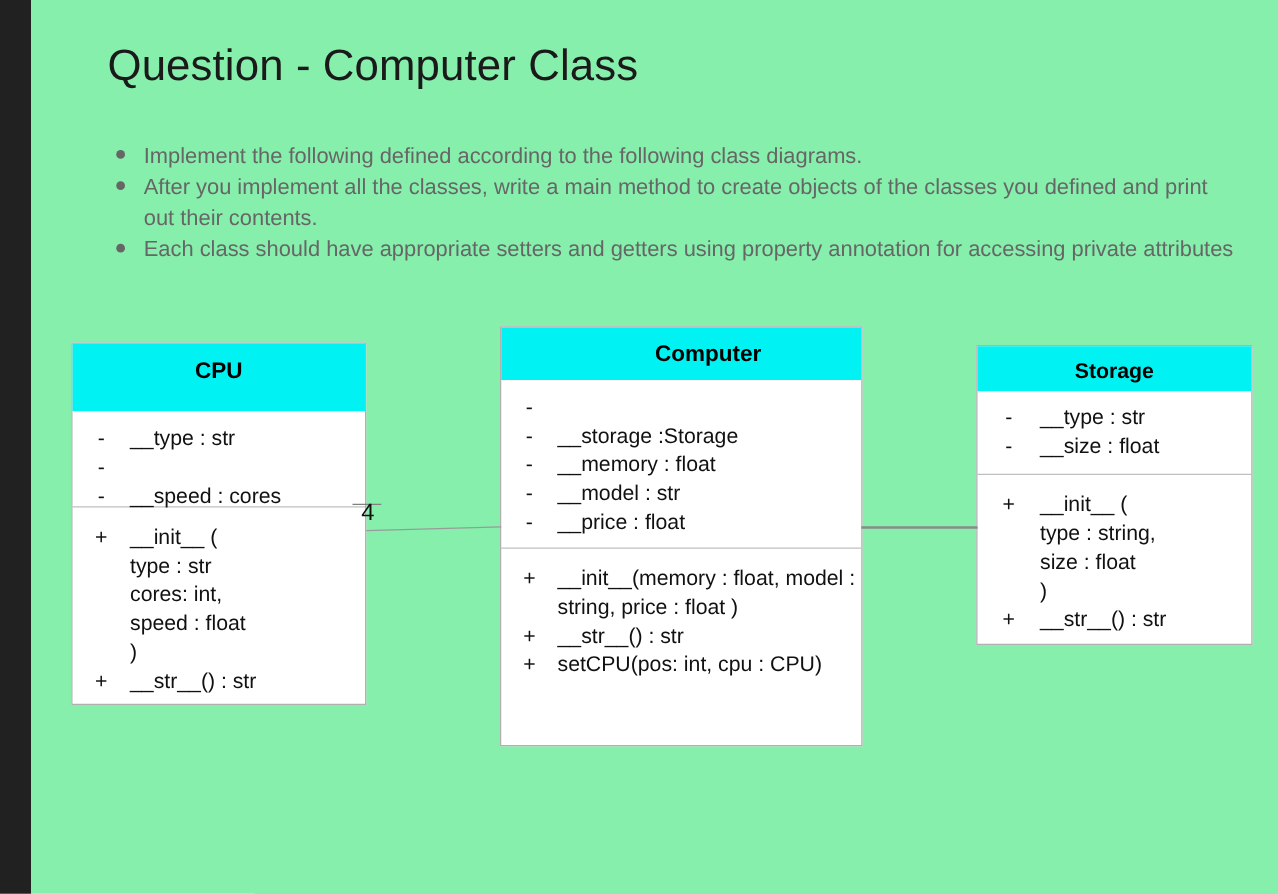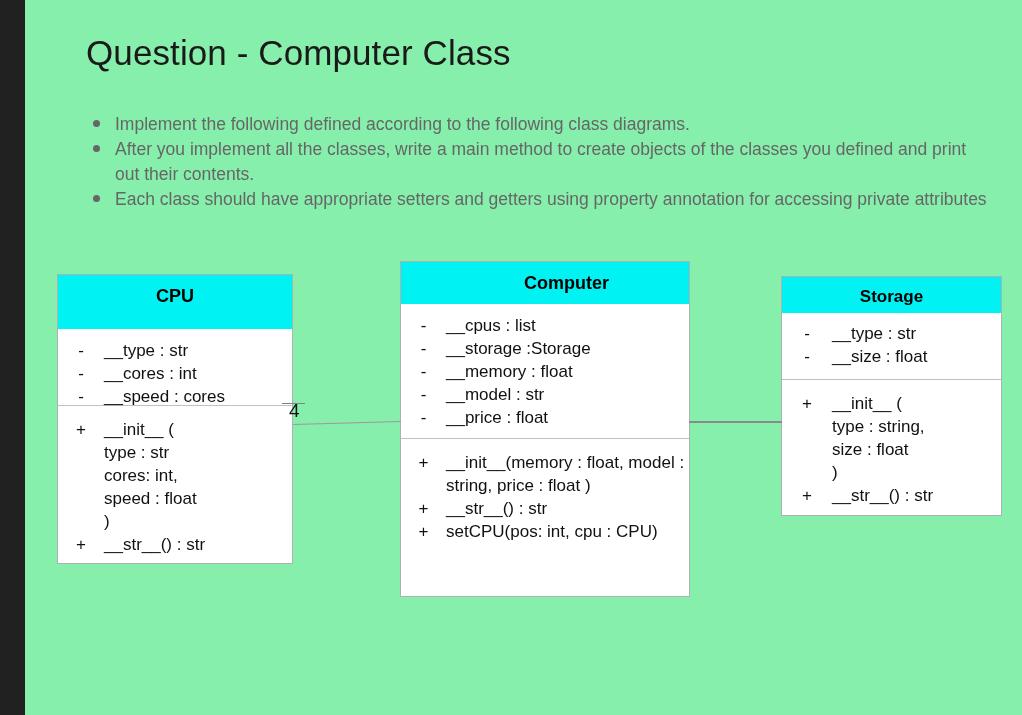--- a/index.html
+++ b/index.html
@@ -218,21 +218,20 @@
   <div class="uml-box" id="box-cpu">
     <div class="uml-header">CPU</div>
 
     <div class="uml-section uml-attrs">
       <div class="uml-row">
         <span class="uml-vis">-</span>
         <span class="uml-text">__type : str</span>
       </div>
       <div class="uml-row">
         <span class="uml-vis">-</span>
-        <span class="uml-text">__cores : int</span>
       </div>
       <div class="uml-row">
         <span class="uml-vis">-</span>
         <span class="uml-text">__speed : cores</span>
       </div>
     </div>
 
     <div class="uml-section uml-ops">
       <div class="uml-row">
         <span class="uml-vis">+</span>
@@ -248,21 +247,20 @@
       </div>
     </div>
   </div>
 
   <div class="uml-box" id="box-computer">
     <div class="uml-header">Computer</div>
 
     <div class="uml-section uml-attrs">
       <div class="uml-row">
         <span class="uml-vis">-</span>
-        <span class="uml-text">__cpus : list</span>
       </div>
       <div class="uml-row">
         <span class="uml-vis">-</span>
         <span class="uml-text">__storage :Storage</span>
       </div>
       <div class="uml-row">
         <span class="uml-vis">-</span>
         <span class="uml-text">__memory : float</span>
       </div>
       <div class="uml-row">

